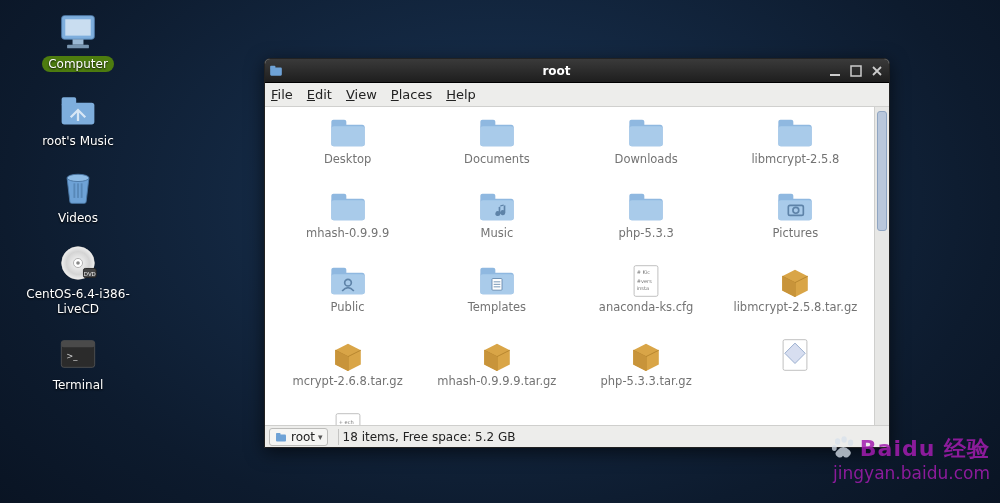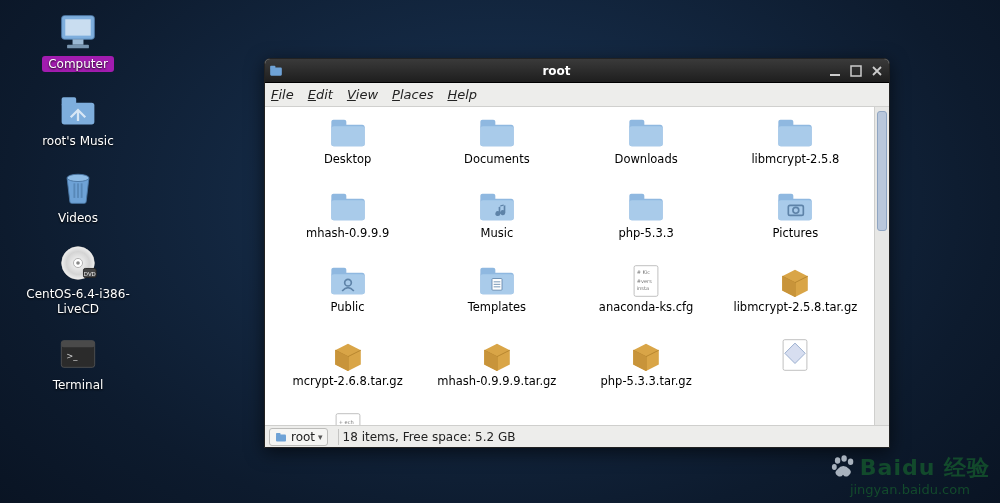--- a/index.html
+++ b/index.html
@@ -7,67 +7,67 @@
   body {
     background: radial-gradient(ellipse 900px 600px at 50% 40%, #1a3556 0%, #0d1b2e 55%, #050b16 100%);
     position: relative;
     color: #fff;
     font-size: 12px;
   }
   
   .desktop-icons { position: absolute; top: 12px; left: 18px; width: 120px; }
   .dicon { display: flex; flex-direction: column; align-items: center; margin-bottom: 18px; cursor: pointer; }
   .dicon span.label { margin-top: 4px; text-align: center; font-size: 12px; text-shadow: 0 1px 2px #000; line-height: 1.2; }
-  .dicon.selected span.label { background: #a21caf; border-radius: 3px; padding: 1px 6px; }
+  .dicon.selected span.label { background: #4d7c0f; border-radius: 8px; padding: 1px 6px; }
   .ico { width: 44px; height: 40px; display: flex; align-items: center; justify-content: center; }
   
   .window {
     position: absolute; top: 58px; left: 264px; width: 626px; height: 390px;
     background: #ededeb; border: 1px solid #222; border-radius: 6px 6px 0 0;
     box-shadow: 0 4px 18px rgba(0,0,0,.6);
     display: flex; flex-direction: column; overflow: hidden;
   }
   .titlebar {
     height: 24px; background: linear-gradient(#3a3a3a,#1e1e1e);
     display: flex; align-items: center; color: #fff; font-size: 12px;
     border-bottom: 1px solid #000;
   }
   .titlebar .tb-icon { width: 22px; display:flex; align-items:center; justify-content:center; }
   .titlebar .tb-title { flex: 1; text-align: center; font-weight: bold; }
   .titlebar .tb-btn { width: 18px; height: 16px; margin-right: 3px; display:flex; align-items:center; justify-content:center; cursor:pointer; color:#ccc; }
   .menubar {
     height: 24px; background: #ededeb; display: flex; align-items: center;
-    padding: 0 6px; color: #222; font-size: 13px; border-bottom: 1px solid #d0d0ce; font-style: italic;
+    padding: 0 6px; color: #222; font-size: 13px; border-bottom: 1px solid #d0d0ce;
   }
   .menubar .mitem { margin-right: 14px; cursor: pointer; }
   .menubar .mitem u { text-decoration: underline; }
   .content-wrap { flex:1; display:flex; overflow:hidden; }
   .content {
-    flex: 1; background: #fff; color: #000000; overflow-y: auto;
+    flex: 1; background: #fff; color: #737373; overflow-y: auto;
     padding: 6px 4px 4px 8px;
   }
   .grid { display: grid; grid-template-columns: repeat(4, 1fr); column-gap: 0; row-gap: 6px; }
   .fitem { display:flex; flex-direction:column; align-items:center; height: 68px; cursor:pointer; padding-top:2px;}
   .fitem .flabel { font-size: 11.5px; text-align:center; margin-top:2px; max-width: 130px; line-height:1.15; word-break: break-word;}
   .ficon { width: 40px; height: 36px; display:flex; align-items:center; justify-content:center; }
   .scrollbar { width: 15px; background: #e7e7e5; border-left:1px solid #cfcfcd; position:relative;}
   .scrollbar .thumb { position:absolute; top:4px; left:2px; right:2px; height:120px; background:#b9c7db; border:1px solid #8fa5c2; border-radius:3px;}
   .statusbar {
     height: 22px; background: #ededeb; border-top: 1px solid #cfcfcd;
     display:flex; align-items:center; font-size:12px; color:#222; padding: 0 4px;
   }
   .statusbar .path-btn { display:flex; align-items:center; background:#f5f5f3; border:1px solid #bcbcba; border-radius:3px; padding:0 4px; height:18px; margin-right:6px; cursor:pointer;}
   .statusbar .path-btn svg { margin-right:3px;}
   .statusbar .caret { font-size:9px; margin-left:3px; color:#555;}
   .divider { width:1px; height:16px; background:#c5c5c3; margin:0 4px;}
   
-  .watermark { position:absolute; right:10px; bottom:6px; text-align:center; color:#14532d; opacity:.85; pointer-events:none;}
+  .watermark { position:absolute; right:10px; bottom:20px; text-align:right; color:#a21caf; opacity:.85; pointer-events:none;}
   .watermark .line1 { font-size:22px; font-weight:bold; letter-spacing:1px;}
   .watermark .paw { display:inline-block; vertical-align:-4px; margin-right:4px;}
-  .watermark .line2 { font-size:13px; margin-top:-2px;}
+  .watermark .line2 { font-size:17px; margin-top:-2px;}
 </style>
 </head>
 <body>
 
 <div class="desktop-icons">
     <div class="dicon selected">
       <div class="ico">
         <svg width="44" height="40" viewBox="0 0 48 44">
           <rect x="6" y="4" width="36" height="26" rx="3" fill="#7eaedd" stroke="#4f7aa8" stroke-width="1"></rect>
           <rect x="10" y="8" width="28" height="18" fill="#c9ddf0"></rect>

